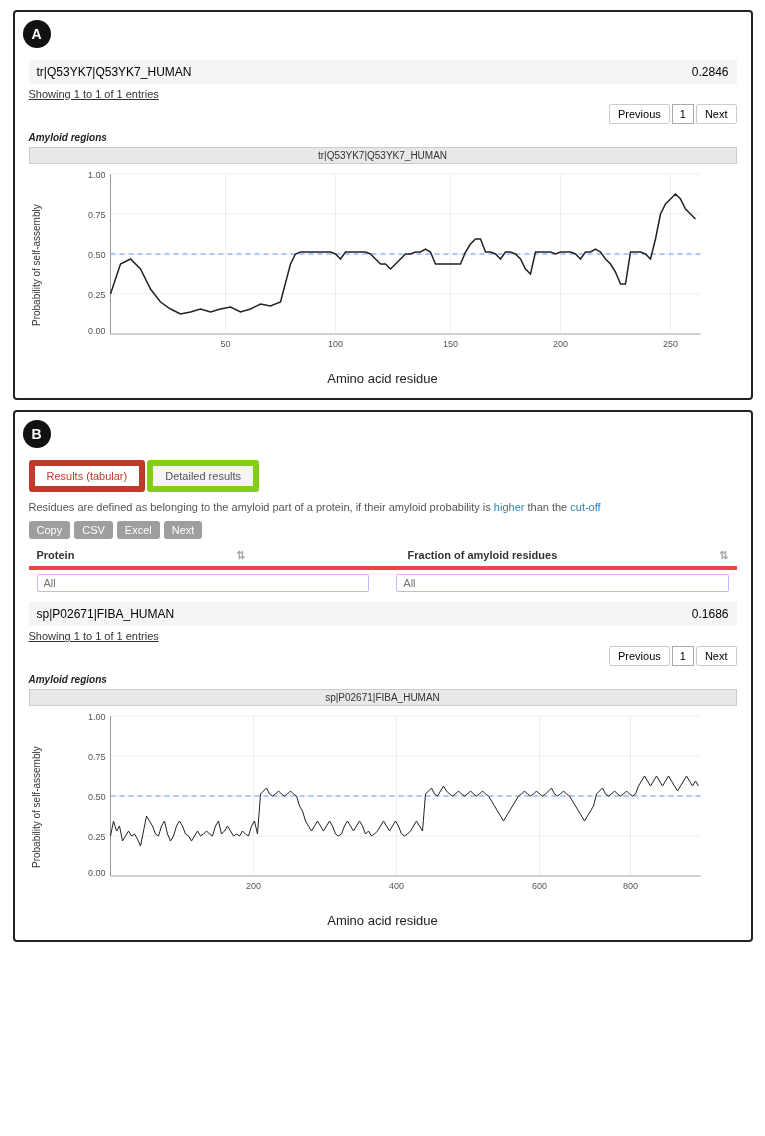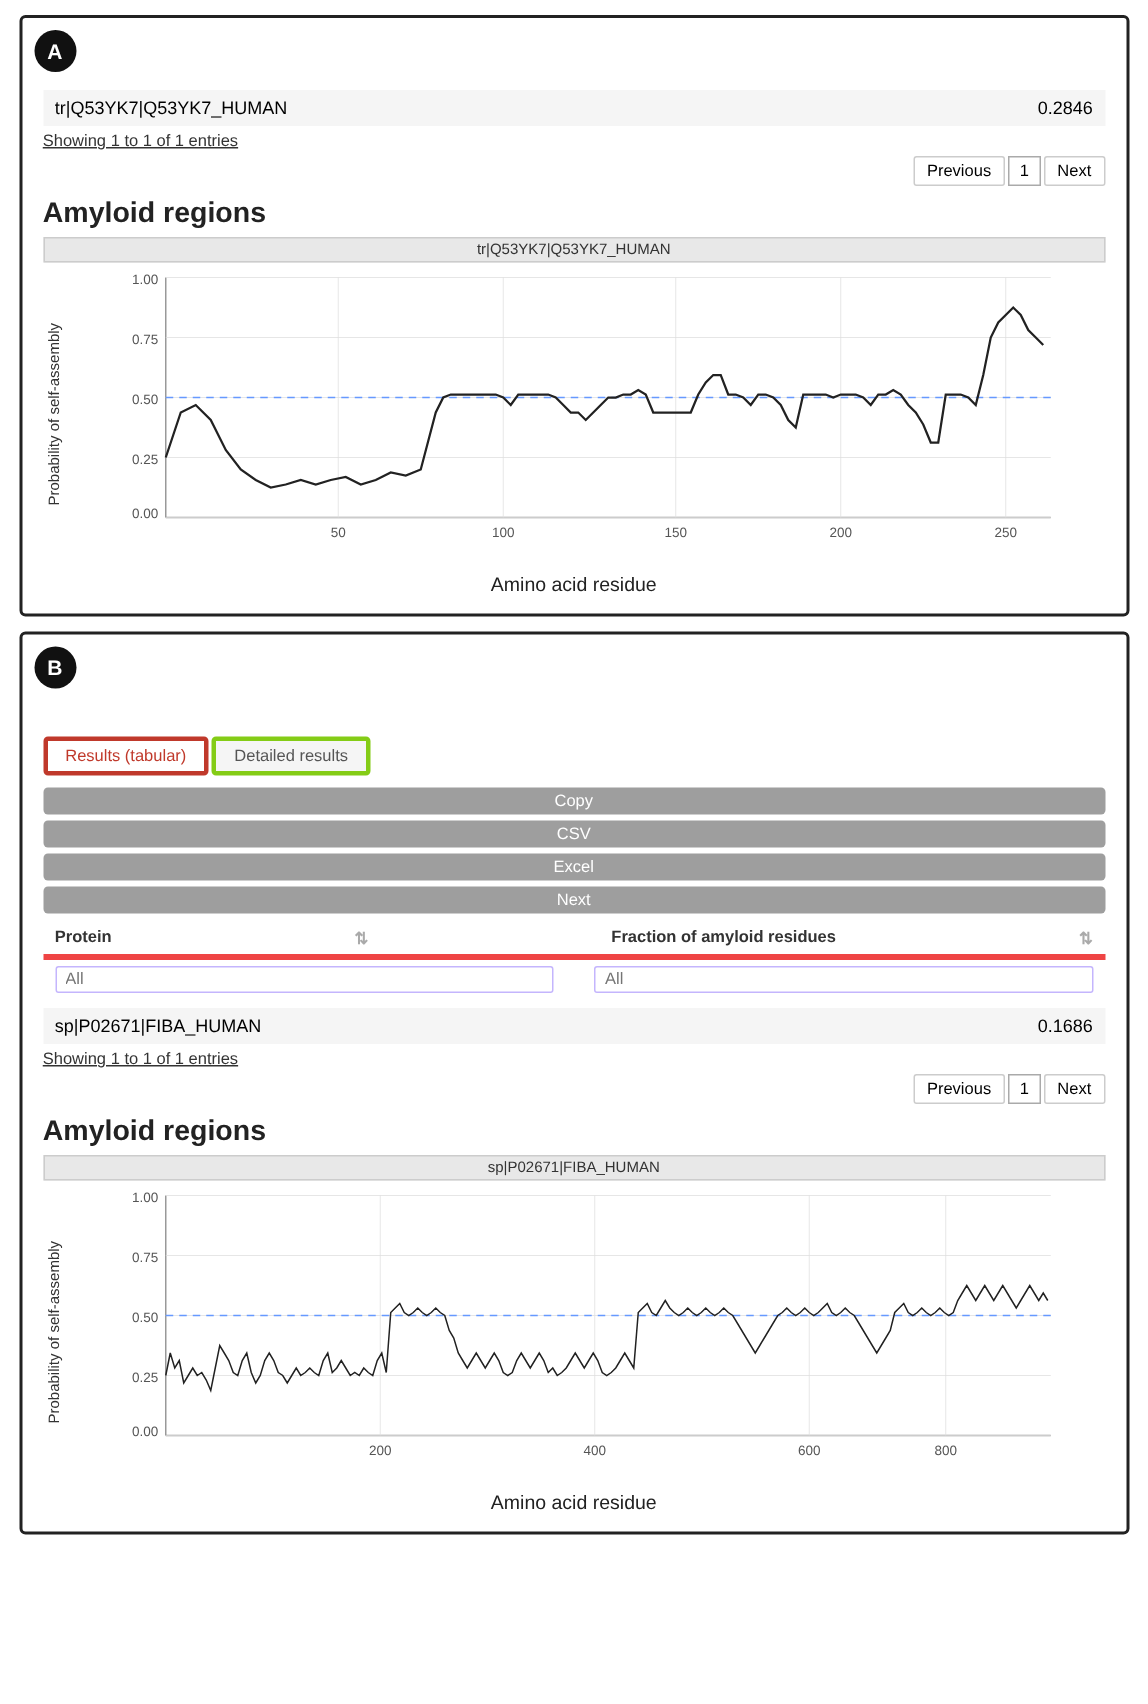--- a/index.html
+++ b/index.html
@@ -66,24 +66,25 @@
       cursor: pointer;
       border-radius: 2px;
     }
     .pagination .page-num {
       padding: 3px 7px;
       font-size: 11px;
       border: 1px solid #aaa;
       background: #fff;
     }
     .section-title {
-      font-size: 19px;
+      font-size: 10px;
       font-weight: bold;
       margin: 8px 0 4px 0;
       color: #222;
+      font-style: italic;
     }
     .chart-container {
       position: relative;
       width: 100%;
       margin-top: 4px;
     }
     .chart-title-bar {
       background: #e8e8e8;
       text-align: center;
       font-size: 10px;
@@ -118,37 +119,35 @@
 
     
     .tabs {
       display: flex;
       gap: 2px;
       margin-bottom: 8px;
     }
     .tab {
       padding: 4px 12px;
       font-size: 11px;
-      border: 3px solid #84cc16;
+      border: 6px solid #84cc16;
       border-radius: 3px;
       cursor: pointer;
       background: #f5f5f5;
       color: #555;
-      margin-top: 20px;
     }
     .tab.active {
       color: #c0392b;
       background: #fff;
       border-color: #c0392b;
     }
     .export-buttons {
       display: flex;
       gap: 4px;
       margin: 6px 0;
-      flex-direction: column;
     }
     .export-btn {
       padding: 3px 8px;
       font-size: 11px;
       background: #9e9e9e;
       color: #fff;
       border: none;
       border-radius: 3px;
       cursor: pointer;
     }
@@ -352,20 +351,23 @@
 <div class="panel">
   <div class="panel-label">B</div>
 
   <div style="margin-top: 36px;">
 
     <div class="tabs">
       <div class="tab active">Results (tabular)</div>
       <div class="tab">Detailed results</div>
     </div>
 
+    <div class="description-text">
+      Residues are defined as belonging to the amyloid part of a protein, if their amyloid probability is <span class="highlight-blue">higher</span> than the <span class="highlight-blue">cut-off</span>
+    </div>
 
     <div class="export-buttons">
       <button class="export-btn">Copy</button>
       <button class="export-btn">CSV</button>
       <button class="export-btn">Excel</button>
       <button class="export-btn">Next</button>
     </div>
 
     <div class="table-header-row">
       <span>Protein</span>

